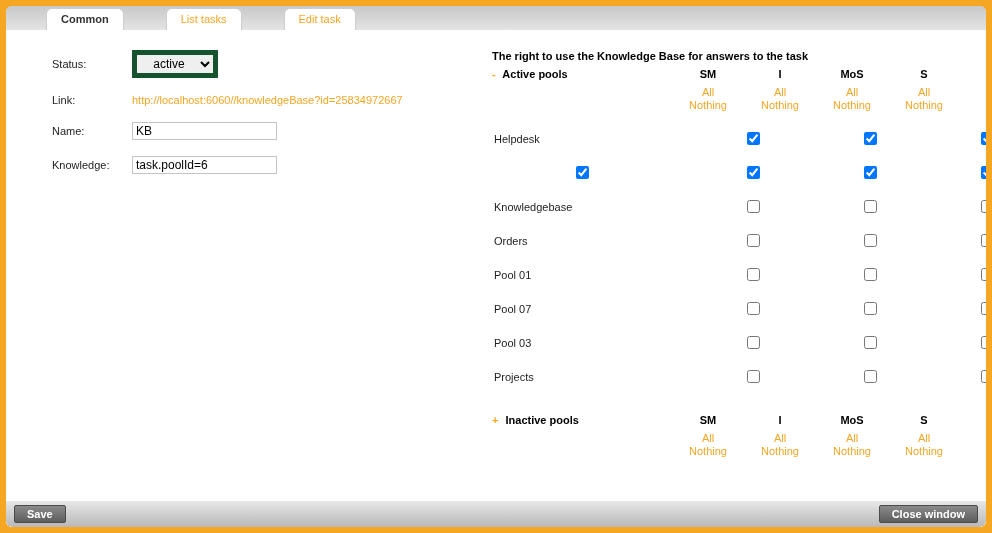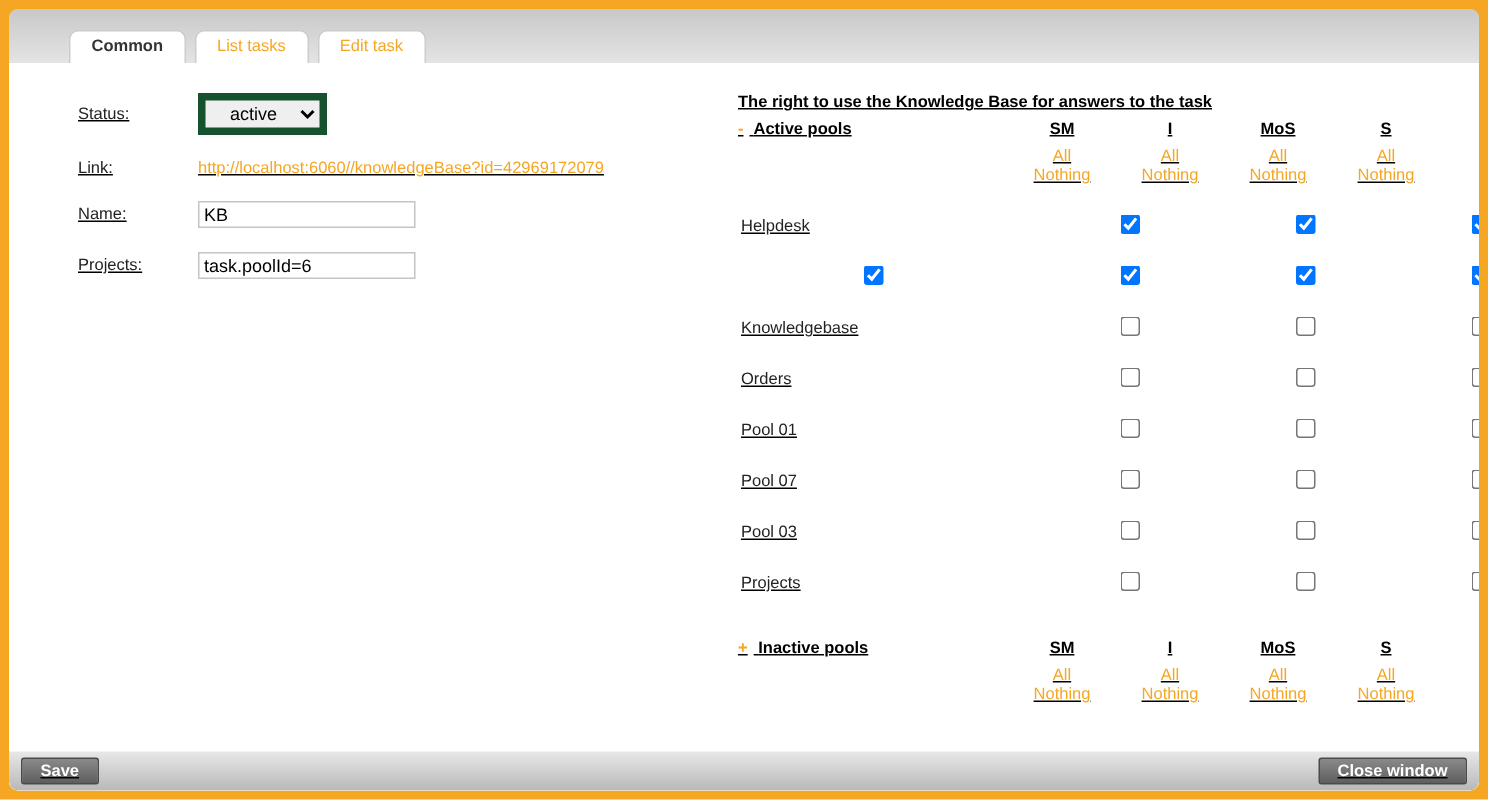--- a/index.html
+++ b/index.html
@@ -16,23 +16,24 @@
   background: linear-gradient(#d8d8d8, #f4f4f4 20px);
   border-radius: 6px;
   height: 100%;
   display: flex;
   flex-direction: column;
 }
 .tabs-row {
   display: flex;
   align-items: flex-end;
   padding: 0 0 0 40px;
-  height: 36px;
+  height: 24px;
   background: linear-gradient(#c8c8c8, #e4e4e4);
   border-radius: 6px 6px 0 0;
+  gap: 36px;
 }
 .tab {
   position: relative;
   padding: 4px 14px 5px 14px;
   font-size: 11px;
   color: #f5a623;
   cursor: pointer;
   background: #fff;
   border-radius: 6px 6px 0 0;
   margin-right: 6px;
@@ -45,21 +46,20 @@
   background: #fff;
   z-index: 2;
 }
 .content {
   flex: 1;
   background: #fff;
   border-radius: 0 0 6px 6px;
   display: flex;
   flex-direction: column;
   overflow: hidden;
-  text-decoration: underline;
 }
 .body {
   flex: 1;
   display: flex;
   padding: 20px 12px 8px 46px;
   overflow: hidden;
 }
 .left {
   width: 440px;
   flex-shrink: 0;
@@ -200,31 +200,31 @@
           <div class="field-label">Status:</div>
           <div class="field-val">
             <select>
               <option>active</option>
             </select>
           </div>
         </div>
         <div class="field-row">
           <div class="field-label">Link:</div>
           <div class="field-val">
-            <span class="link-val">http://localhost:6060//knowledgeBase?id=42969172079</span>
+            <span class="link-val">http://localhost:6060//knowledgeBase?id=25834972667</span>
           </div>
         </div>
         <div class="field-row">
           <div class="field-label">Name:</div>
           <div class="field-val">
             <input type="text" value="KB" style="">
           </div>
         </div>
         <div class="field-row">
-          <div class="field-label">Projects:</div>
+          <div class="field-label">Knowledge:</div>
           <div class="field-val">
             <input type="text" value="task.poolId=6" style="">
           </div>
         </div>
       </div>
 
       <div class="right">
         <div class="right-title">The right to use the Knowledge Base for answers to the task</div>
         <div class="matrix">
           <div class="mhead">

